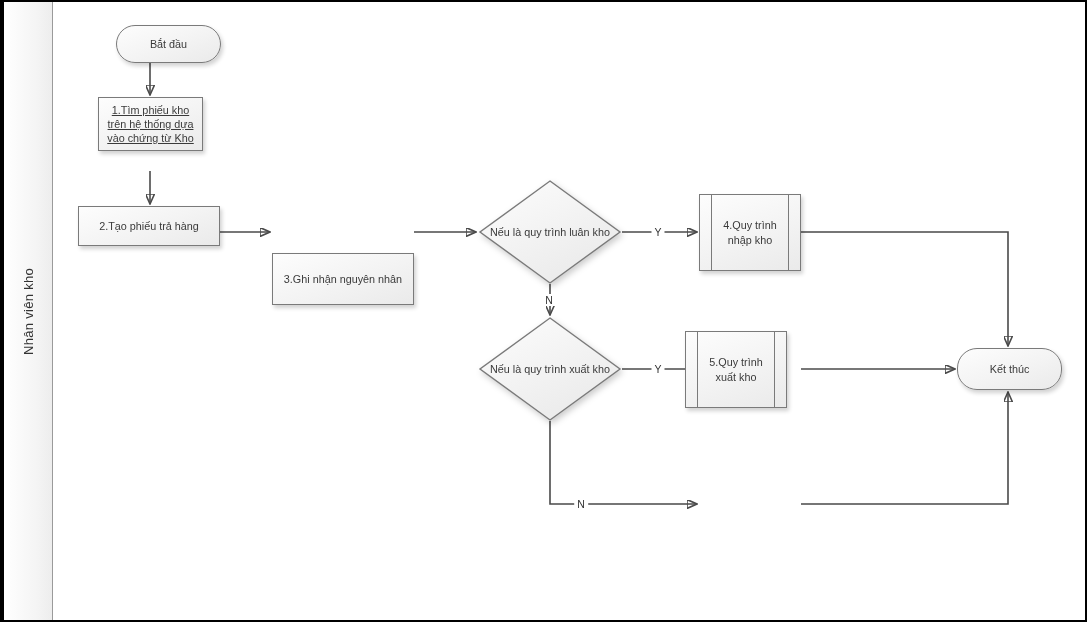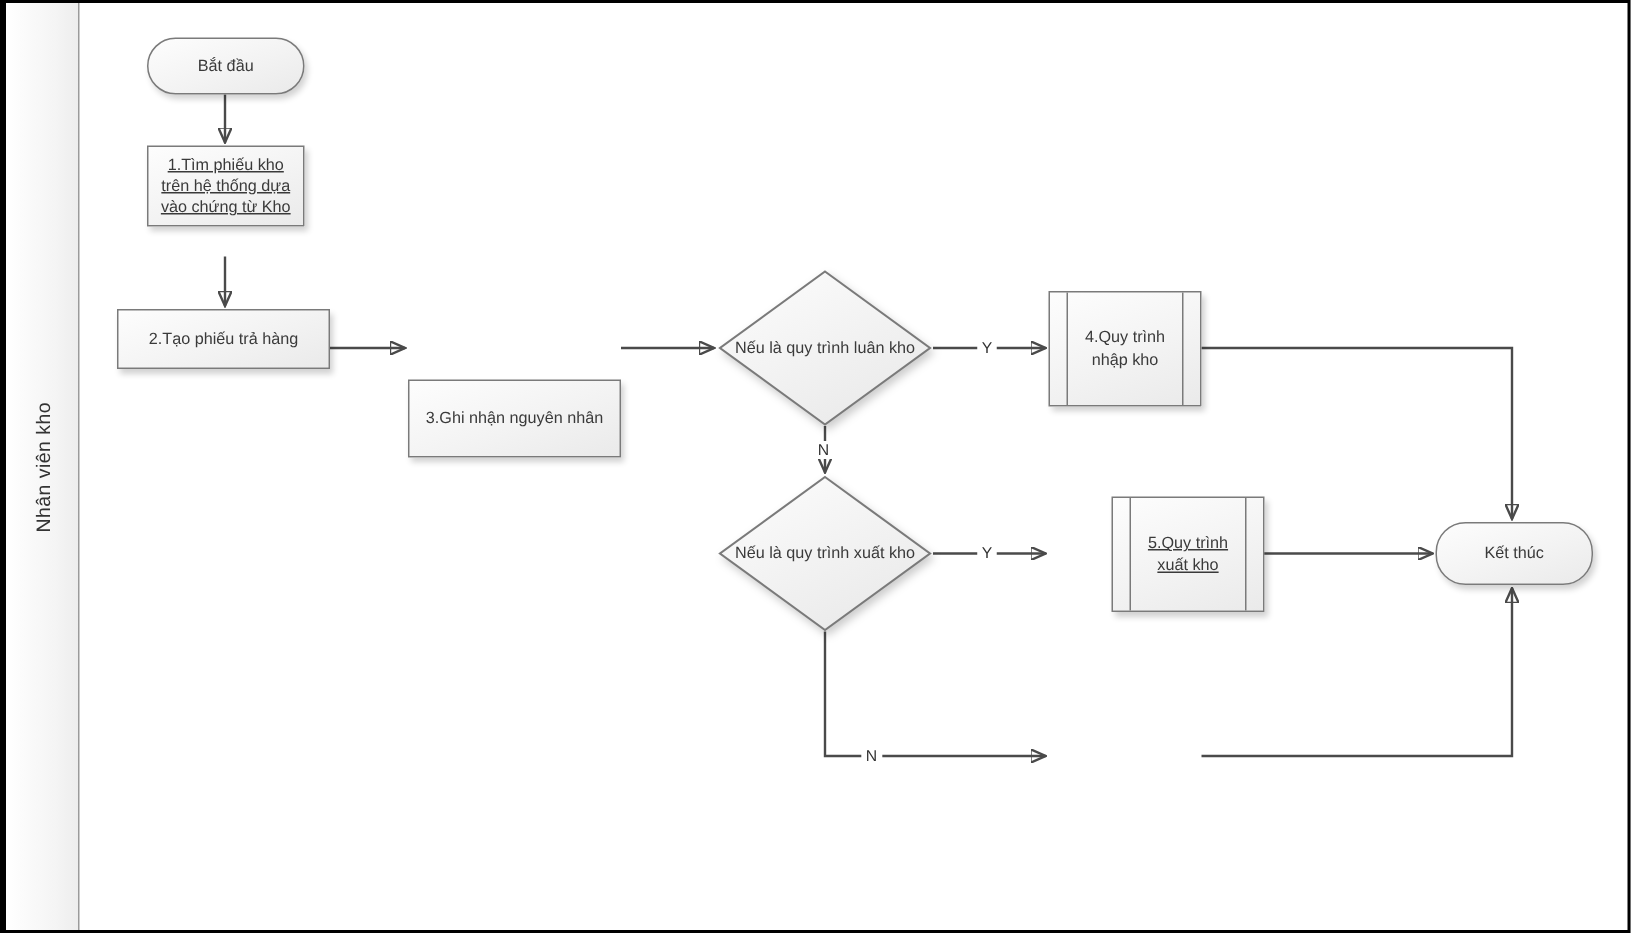--- a/index.html
+++ b/index.html
@@ -107,21 +107,21 @@
     <path d="M801,232 L1008,232 L1008,346" marker-end="url(#arrow)"></path>
     <path d="M801,369 L955,369" marker-end="url(#arrow)"></path>
     <path d="M801,504 L1008,504 L1008,392" marker-end="url(#arrow)"></path>
   </svg>
 
   <span class="edge-label" style="left:658px;top:232px;">Y</span>
   <span class="edge-label" style="left:549px;top:300px;">N</span>
   <span class="edge-label" style="left:658px;top:369px;">Y</span>
   <span class="edge-label" style="left:581px;top:504px;">N</span>
 
-  <div class="node terminator" style="left:98px;top:25px;width:105px;height:38px;">
+  <div class="node terminator" style="left:116px;top:25px;width:105px;height:38px;">
     <span>Bắt đầu</span>
   </div>
 
   <div class="node" style="left:98px;top:97px;width:105px;height:54px;text-decoration:underline;">
     <span>1.Tìm phiếu kho trên hệ thống dựa vào chứng từ Kho</span>
   </div>
 
   <div class="node" style="left:78px;top:206px;width:142px;height:40px;">
     <span>2.Tạo phiếu trả hàng</span>
   </div>
@@ -141,21 +141,21 @@
     <span>4.Quy trình nhập kho</span>
   </div>
 
   <div class="diamond" style="left:478px;top:317px;width:144px;height:104px;">
     <svg viewBox="0 0 144 104">
       <polygon points="72,1 142,52 72,103 2,52"></polygon>
     </svg>
     <span class="dlabel">Nếu là quy trình xuất kho</span>
   </div>
 
-  <div class="node subprocess" style="left:741px;top:331px;width:102px;height:77px;text-decoration:underline;">
+  <div class="node subprocess" style="left:685px;top:331px;width:102px;height:77px;">
     <span>5.Quy trình xuất kho</span>
   </div>
 
 
   <div class="node terminator" style="left:957px;top:348px;width:105px;height:42px;">
     <span>Kết thúc</span>
   </div>
 
   <div class="frame-border"></div>
 </div>

